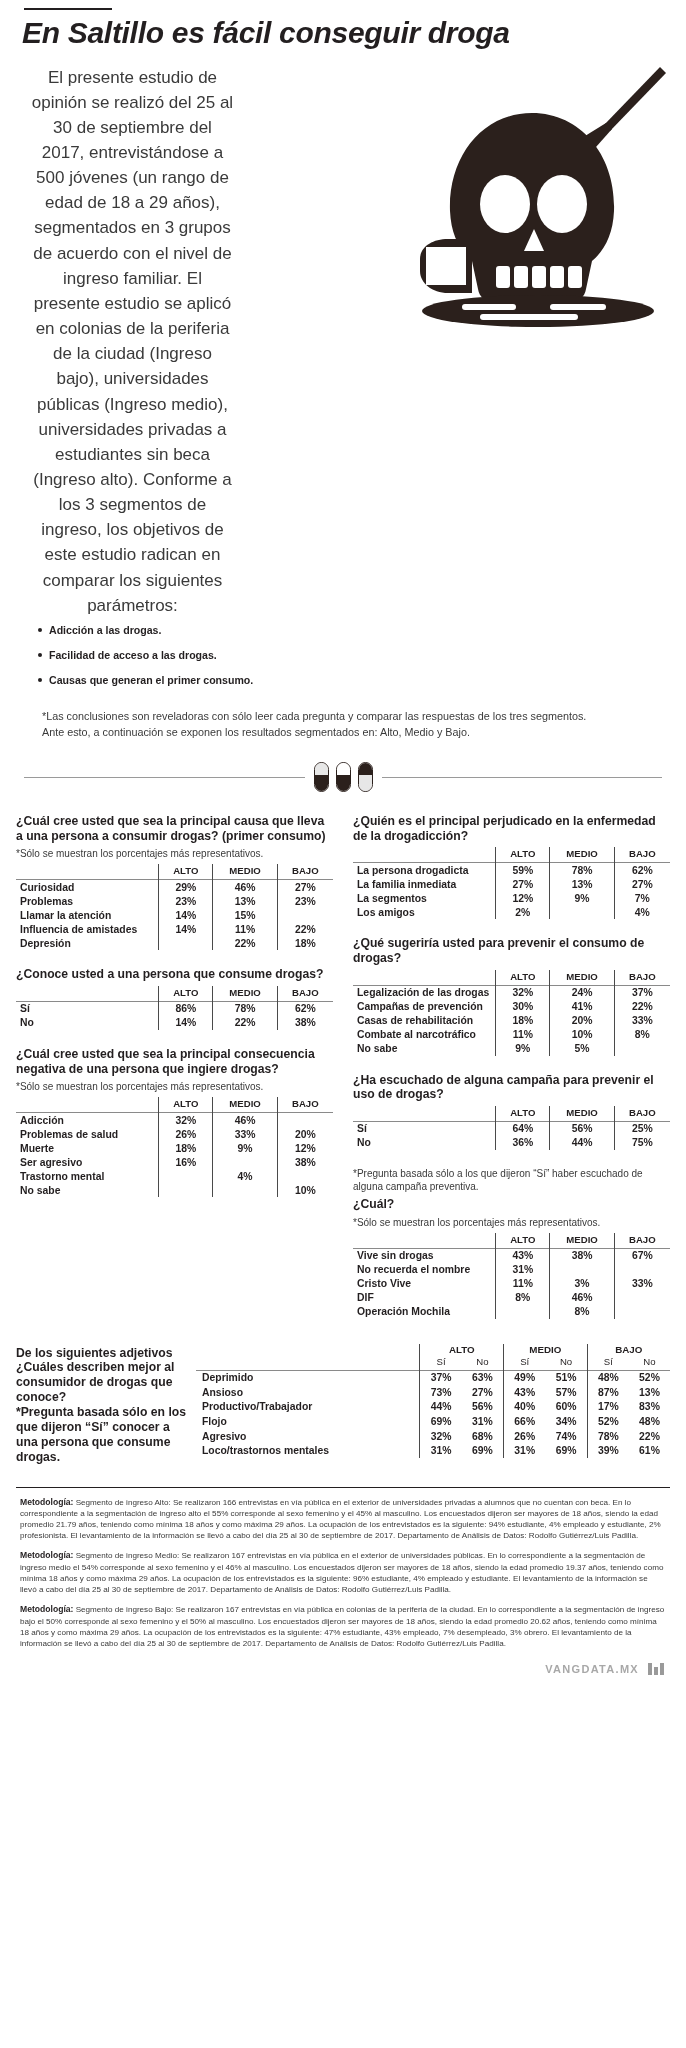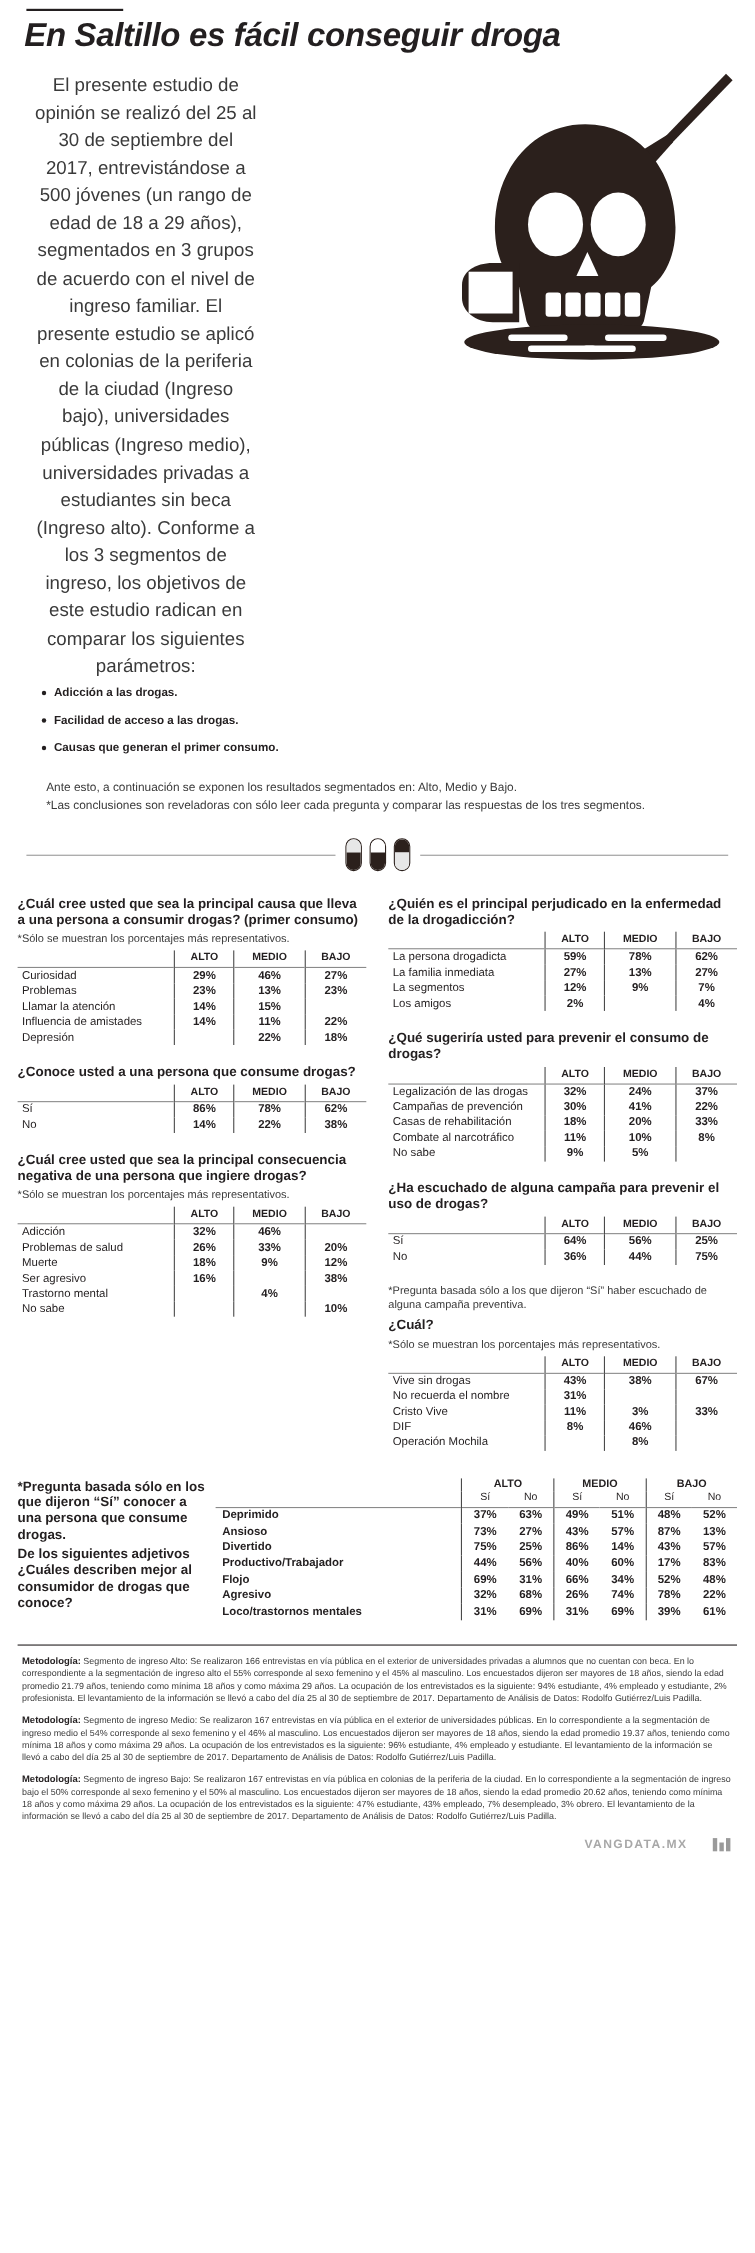--- a/index.html
+++ b/index.html
@@ -128,21 +128,21 @@
   table.dt th.lbl { text-align: left; }
   table.dt td {
     padding: 1.5px 4px;
     text-align: center;
     white-space: nowrap;
     font-weight: bold;
     font-size: 10.4px;
   }
   table.dt td.lbl {
     text-align: left;
-    font-weight: normal;
+    font-weight: bold;
     font-size: 10.4px;
     width: 45%;
   }
   table.dt thead tr { border-bottom: 1px solid #8a8a8a; }
   table.dt td.v, table.dt th.v { border-left: 1px solid #4a4a4a; }
   table.dt tbody td.v { border-left: 1px solid #4a4a4a; }
 
   
   table.adj { border-collapse: collapse; width: 100%; font-size: 10.3px; }
   table.adj th.grp {
@@ -168,21 +168,21 @@
     font-size: 8.1px;
     line-height: 1.36;
     color: #3a3a3a;
   }
   .method p { margin: 0 0 9px 0; }
   .method b { color: #231f20; font-size: 8.6px; }
 
   
   .footer {
     display: flex; align-items: center; justify-content: flex-end;
-    margin: 14px 22px 10px 0; gap: 23px;
+    margin: 14px 22px 10px 0; gap: 9px;
   }
   .footer .brand { font-size: 11px; letter-spacing: 1.3px; color: #a8a8a8; font-weight: bold; }
   .footer .logo { display:flex; gap:2px; align-items:flex-end; }
   .footer .logo i { display:block; width:4px; background:#9a9a9a; }
 </style>
 </head>
 <body>
 
 <div class="page">
 
@@ -232,22 +232,22 @@
     <div class="col left">
       <ul>
         <li>Adicción a las drogas.</li>
         <li>Facilidad de acceso a las drogas.</li>
         <li>Causas que generan el primer consumo.</li>
       </ul>
     </div>
   </div>
 
   <div class="notes">
+    <p>*Las conclusiones son reveladoras con sólo leer cada pregunta y comparar las respuestas de los tres segmentos.</p>
     <p>Ante esto, a continuación se exponen los resultados segmentados en: Alto, Medio y Bajo.</p>
-    <p>*Las conclusiones son reveladoras con sólo leer cada pregunta y comparar las respuestas de los tres segmentos.</p>
   </div>
 
   <div class="divider">
     <div class="line"></div>
     <div class="pills">
       <div class="pill">
         <div class="half-top" style="background:#e7e7e7"></div>
           <div class="half-bot" style="background:#2b201c"></div>
       </div>
       <div class="pill">
@@ -558,22 +558,22 @@
               </tr>
           </tbody>
         </table>
       </div>
 
     </div>
   </div>
 
   <div class="bottom">
     <div class="leftq">
+      <div style="margin-top:2px;">De los siguientes adjetivos ¿Cuáles describen mejor al consumidor de drogas que conoce?</div>
       <div>*Pregunta basada sólo en los que dijeron “Sí” conocer a una persona que consume drogas.</div>
-      <div style="margin-top:2px;">De los siguientes adjetivos ¿Cuáles describen mejor al consumidor de drogas que conoce?</div>
     </div>
     <div class="rightt">
       <table class="adj">
         <thead>
           <tr class="l1">
             <th></th>
             <th class="grp sepL" colspan="2">ALTO</th>
             <th class="grp sepL" colspan="2">MEDIO</th>
             <th class="grp sepL" colspan="2">BAJO</th>
           </tr>
@@ -598,29 +598,20 @@
               <td>52%</td>
             </tr>
           <tr>
               <td class="lbl">Ansioso</td>
               <td class="sepL">73%</td>
               <td>27%</td>
               <td class="sepL">43%</td>
               <td>57%</td>
               <td class="sepL">87%</td>
               <td>13%</td>
-            </tr>
-          <tr>
-              <td class="lbl">Divertido</td>
-              <td class="sepL">75%</td>
-              <td>25%</td>
-              <td class="sepL">86%</td>
-              <td>14%</td>
-              <td class="sepL">43%</td>
-              <td>57%</td>
             </tr>
           <tr>
               <td class="lbl">Productivo/Trabajador</td>
               <td class="sepL">44%</td>
               <td>56%</td>
               <td class="sepL">40%</td>
               <td>60%</td>
               <td class="sepL">17%</td>
               <td>83%</td>
             </tr>

